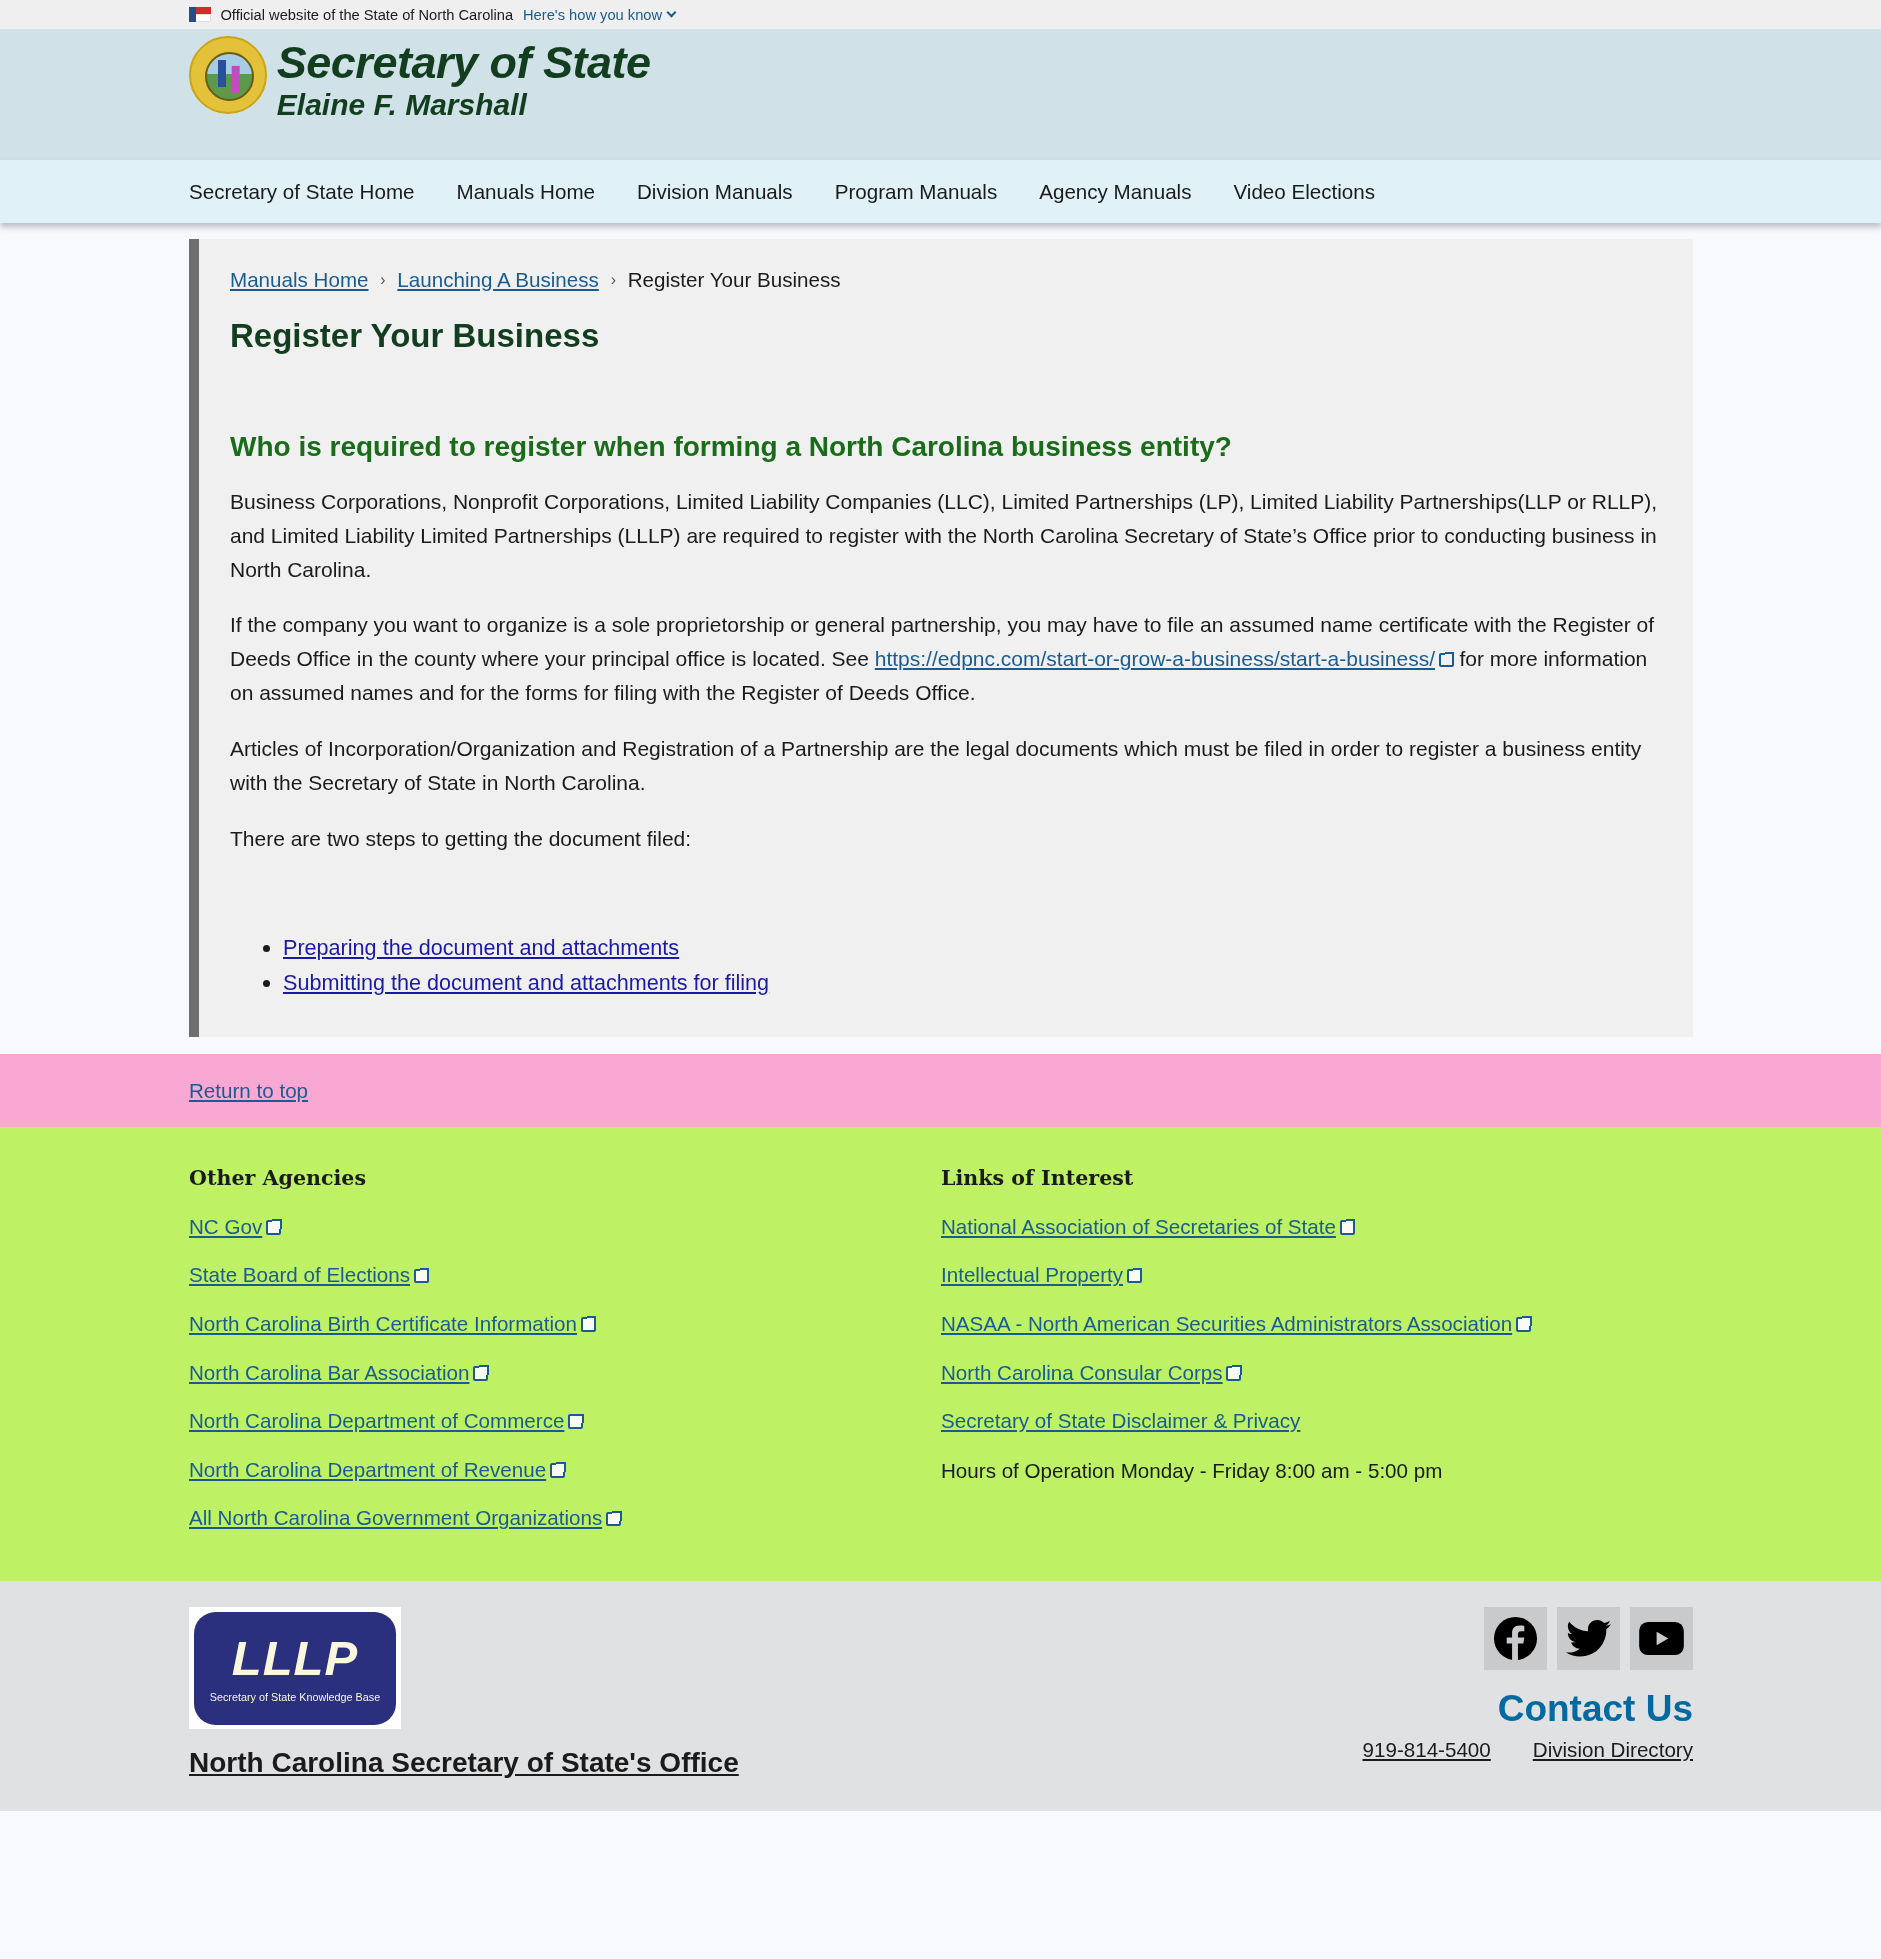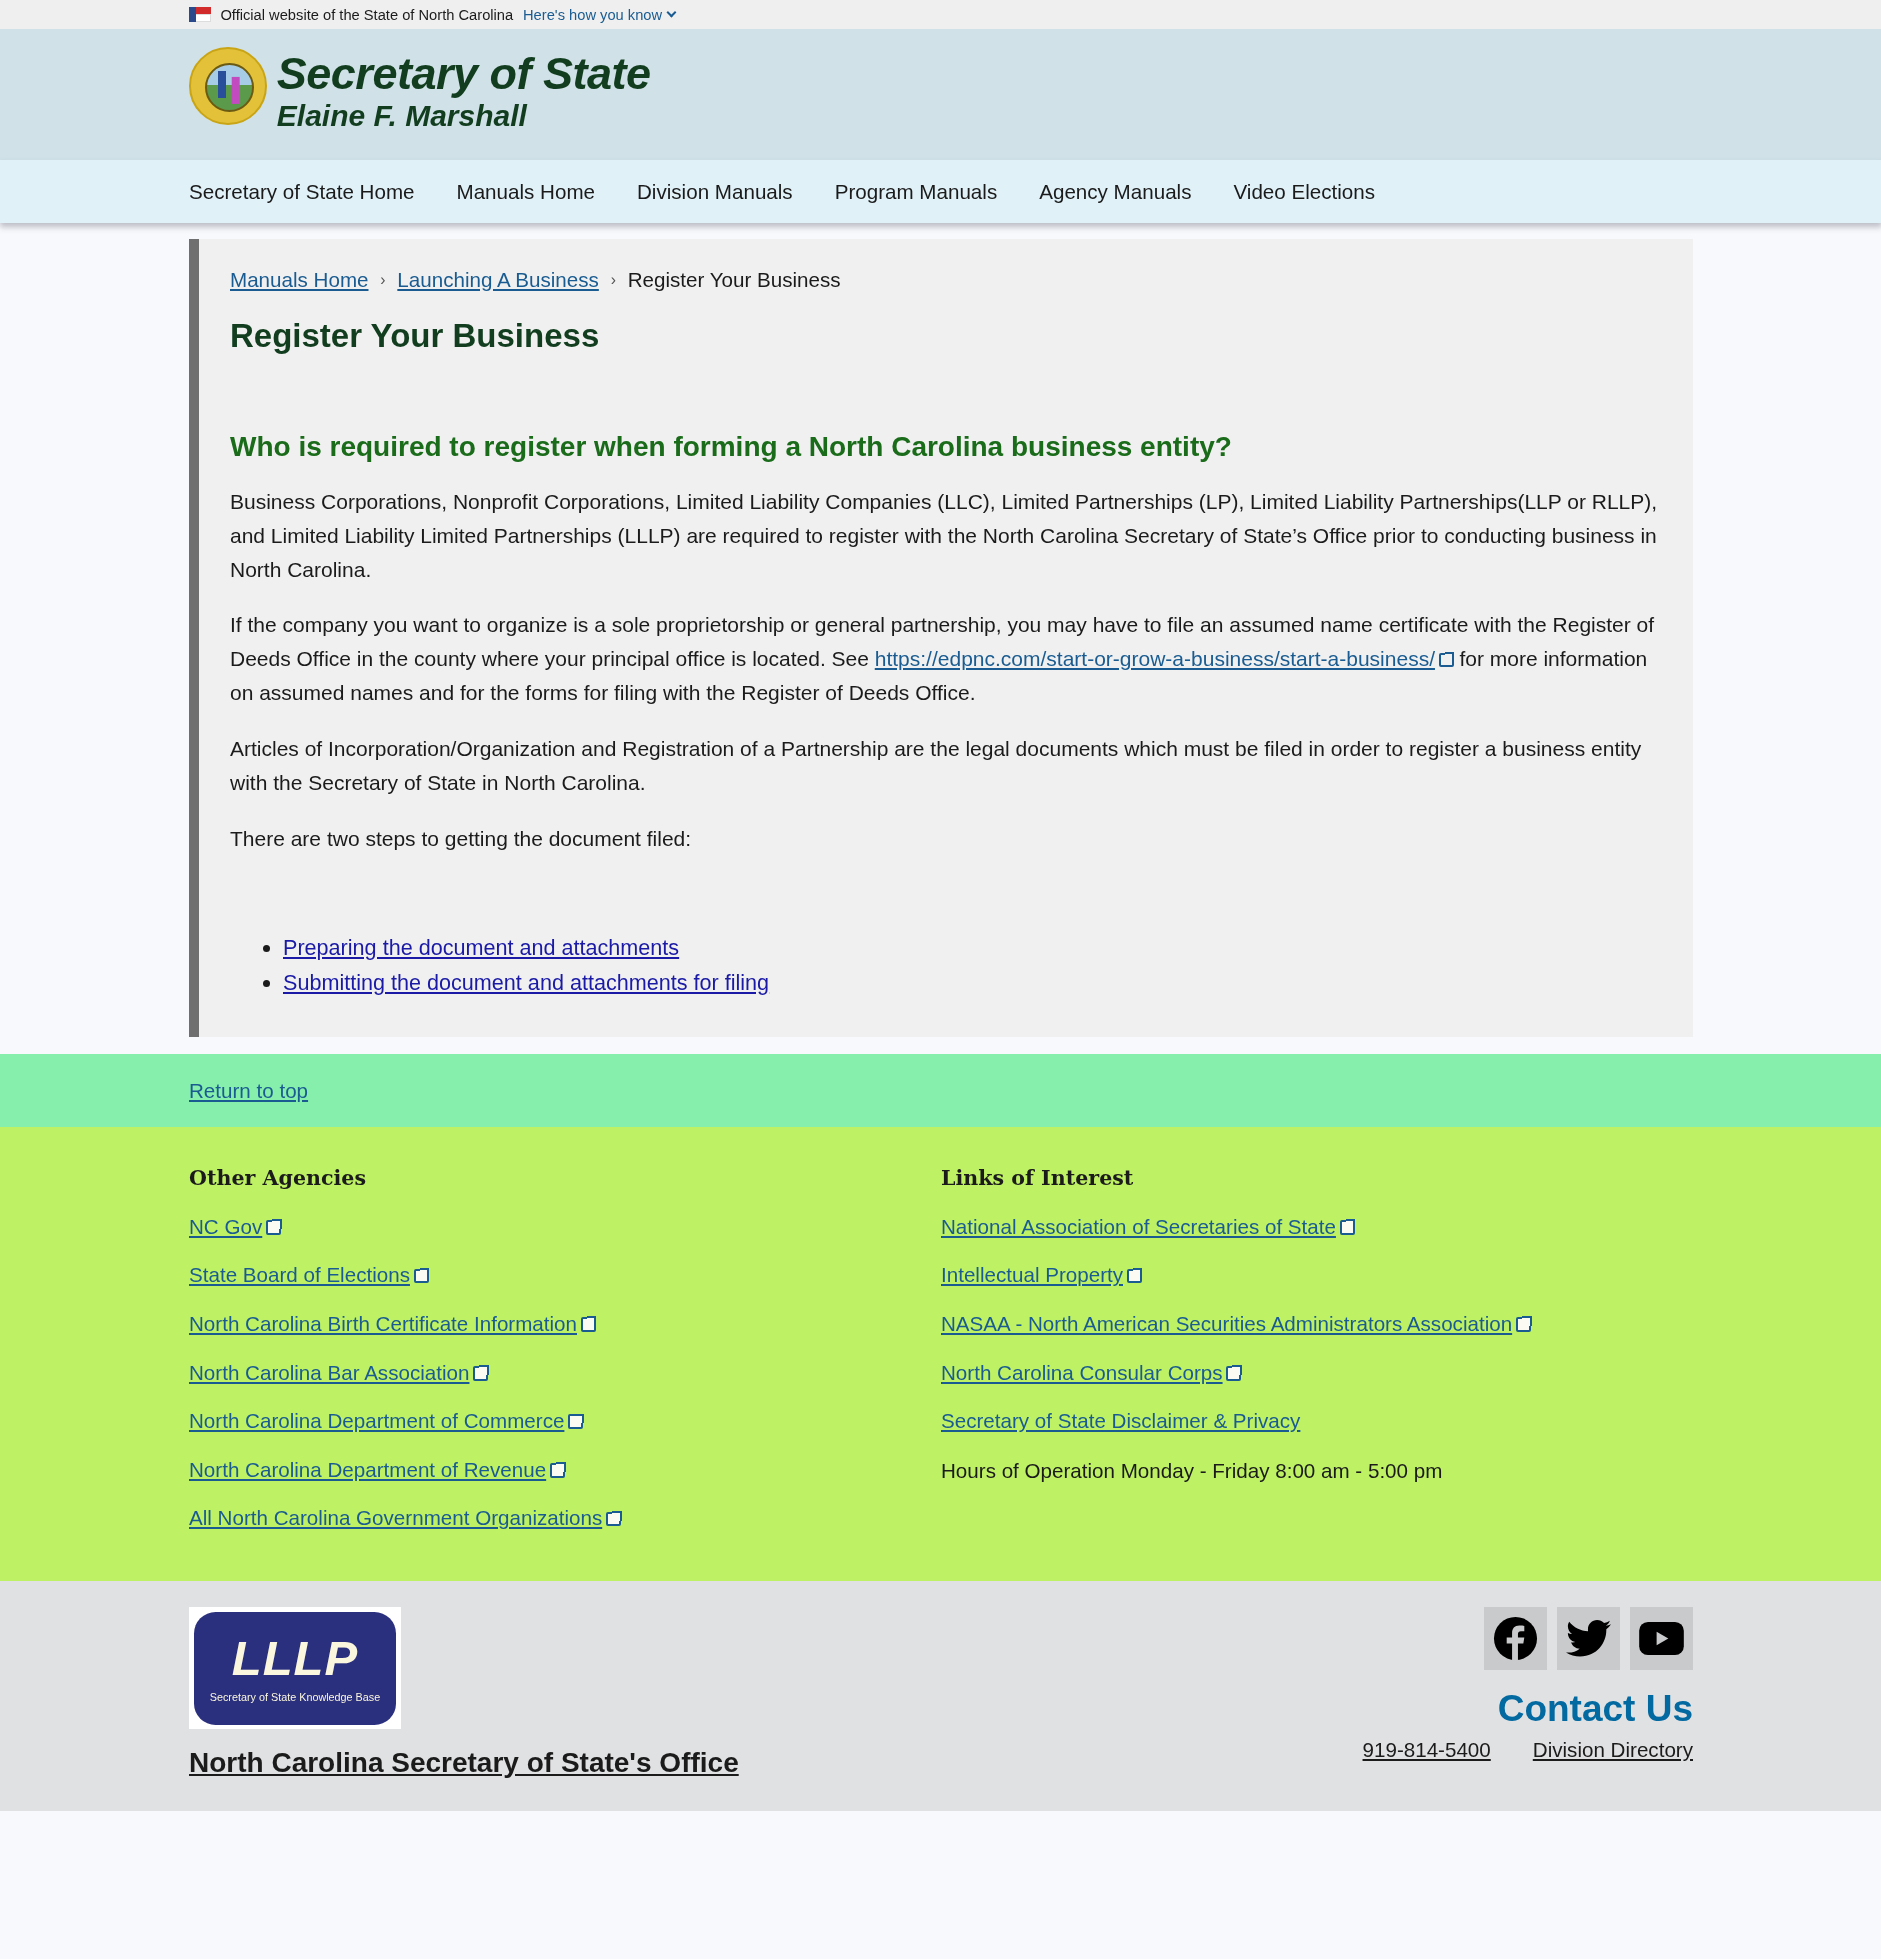--- a/index.html
+++ b/index.html
@@ -25,21 +25,21 @@
   .flag .red { flex: 1; background: #d12b2b; }
   .flag .white { flex: 1; background: #ffffff; border: 1px solid #ddd; border-left: none; }
   .gov-banner .official { color: #1b1b1b; }
   .gov-banner .how { color: #1a5c91; display: inline-flex; align-items: center; gap: 5.9px; cursor: pointer; }
   .chev { width: 6.9px; height: 6.9px; border-right: 2px solid #1a5c91; border-bottom: 2px solid #1a5c91; transform: rotate(45deg); margin-top: -3.9px; }
 
   
   .site-header {
     height: 131px; background: #d0e2e8;
   }
-  .site-header .wrap { display: flex; align-items: flex-start; padding-top: 18px; }
+  .site-header .wrap { display: flex; align-items: flex-start; padding-top: 7px; }
   .seal {
     width: 78px; height: 78px; border-radius: 50%;
     background: radial-gradient(circle at 50% 50%, #8fb8d8 0 30%, #e3c23a 31% 100%);
     border: 2.9px solid #c9a516; position: relative; margin-right: 9.8px; flex-shrink: 0;
   }
   .seal::before {
     content: ""; position: absolute; left: 13.7px; top: 13.7px; width: 45px; height: 45px;
     border-radius: 50%;
     background: linear-gradient(180deg, #a7cde6 0 45%, #5a9a4a 45% 100%);
     border: 2px solid #6b5a12;
@@ -78,21 +78,21 @@
   .content-card p.first { margin-top: 29px; }
   .ext { display: inline-block; width: 14.7px; height: 14.7px; border: 2px solid currentColor; border-radius: 2px; position: relative; margin-left: 3.9px; vertical-align: -1px; }
   .ext::after { content: ""; position: absolute; right: -2.9px; top: -2.9px; width: 7.8px; height: 7.8px; background: inherit; border-top: 2px solid currentColor; border-right: 2px solid currentColor; }
   .ext-bg-card { background: #f0f0f0; }
   .ext-bg-foot { background: #fbfbf3; }
   .steps { margin-top: 74px; margin-left: 53px; list-style: disc; }
   .steps li { font-size: 21.6px; line-height: 35px; color: #1b1b1b; }
   .steps a { color: #1a1aa6; }
 
   
-  .return-bar { height: 73px; background: #86efac; display: flex; align-items: center; }
+  .return-bar { height: 73px; background: #f9a8d4; display: flex; align-items: center; }
   .return-bar a { font-size: 20.6px; color: #1a5c91; }
 
   
   .footer-links { background: #bef264; padding: 39px 0 29px 0; }
   .footer-links .wrap { display: flex; }
   .col { width: 772px; }
   .col h3 { font-family: "DejaVu Serif", "Liberation Serif", serif; font-size: 20.6px; font-weight: 700; color: #1b1b1b; margin-bottom: 21.6px; }
   .col a { display: block; width: max-content; font-size: 20.6px; color: #1a5c91; margin-bottom: 19.6px; line-height: 29px; }
   .col .hours { font-size: 20.6px; color: #1b1b1b; margin-top: 23.5px; }
 

